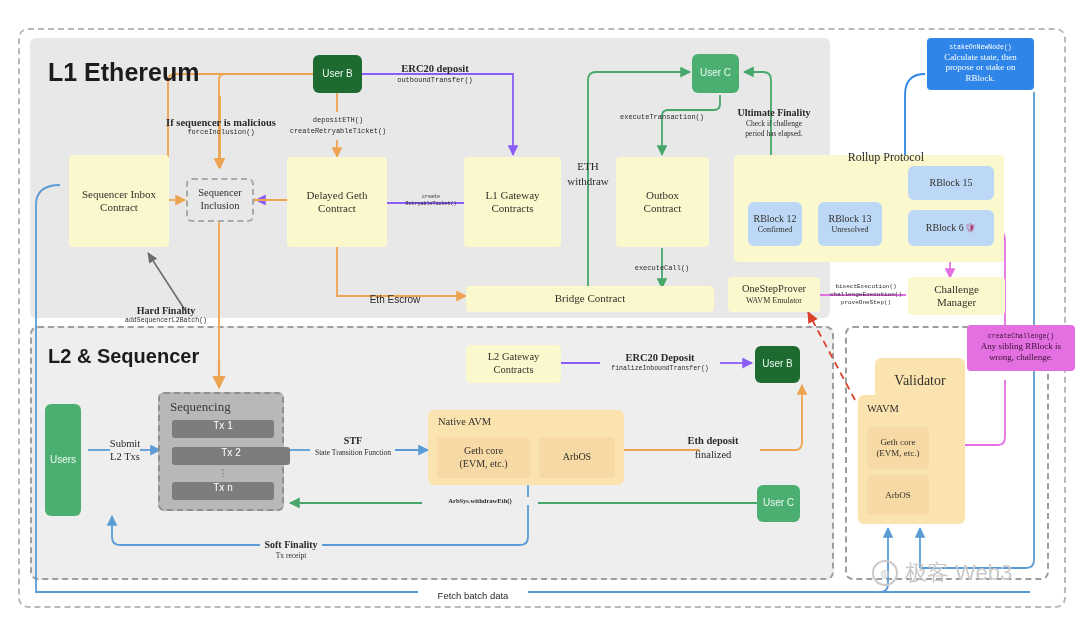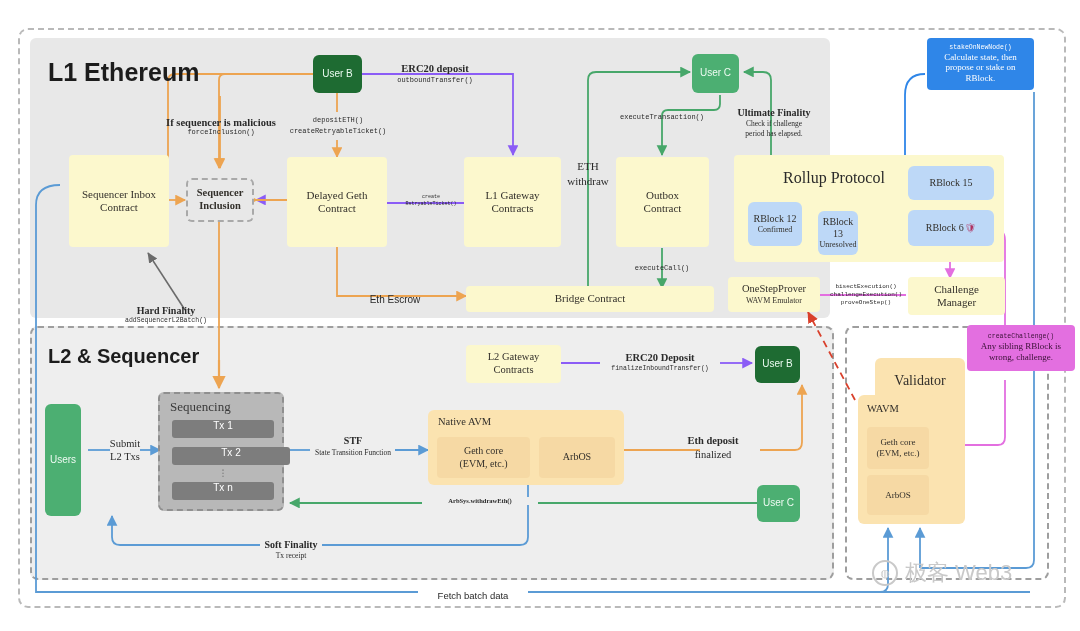--- a/index.html
+++ b/index.html
@@ -165,21 +165,21 @@
     <path d="M855,400 L808,312" fill="none" stroke="#d9402b" stroke-width="1.8" stroke-dasharray="7,5" marker-end="url(#ar-rd)"></path>
   </svg>
 
   <div class="section-title" style="left:48px;top:58px;font-size:25px;">L1 Ethereum</div>
 
   <div class="box yellow" style="left:57px;top:155px;width:100px;height:92px;font-size:11px;margin-left:12px;">
     <span>Sequencer Inbox</span>
     <span>Contract</span>
   </div>
 
-  <div class="box dash-box" style="left:186px;top:178px;width:68px;height:44px;font-size:10.5px;font-weight:bold;">
+  <div class="box dash-box" style="left:186px;top:178px;width:68px;height:44px;font-size:10.5px;">
     <span>Sequencer</span>
     <span>Inclusion</span>
   </div>
 
   <div class="box yellow" style="left:287px;top:157px;width:100px;height:90px;font-size:11px;">
     <span>Delayed Geth</span>
     <span>Contract</span>
   </div>
 
   <div class="box yellow" style="left:464px;top:157px;width:97px;height:90px;font-size:11px;">
@@ -198,27 +198,27 @@
 
   <div class="box green-dark" style="left:313px;top:55px;width:49px;height:38px;font-size:10px;">
     <span>User B</span>
   </div>
 
   <div class="box green-mid" style="left:692px;top:54px;width:47px;height:39px;font-size:10px;">
     <span>User C</span>
   </div>
 
   <div class="box yellow" style="left:734px;top:155px;width:270px;height:107px;"></div>
-  <div class="lbl lbl-serif" style="left:744px;top:168px;width:180px;font-size:16px;text-align:center;">Rollup Protocol</div>
+  <div class="lbl lbl-serif" style="left:744px;top:150px;width:180px;font-size:12px;text-align:right;">Rollup Protocol</div>
 
   <div class="box blue-block" style="left:748px;top:202px;width:54px;height:44px;font-size:10px;">
     <span>RBlock 12</span>
     <span class="sub">Confirmed</span>
   </div>
-  <div class="box blue-block" style="left:818px;top:202px;width:40px;height:44px;font-size:10px;margin-top:9px;">
+  <div class="box blue-block" style="left:818px;top:202px;width:64px;height:44px;font-size:10px;">
     <span>RBlock 13</span>
     <span class="sub">Unresolved</span>
   </div>
   <div class="box blue-block" style="left:908px;top:166px;width:86px;height:34px;font-size:10px;">
     <span>RBlock 15</span>
   </div>
   <div class="box blue-block" style="left:908px;top:210px;width:86px;height:36px;font-size:10px;flex-direction:row;gap:1px;">
     <span>RBlock 6</span>
     <span style="font-size:9px;color:#b03060;">🛡</span>
   </div>

